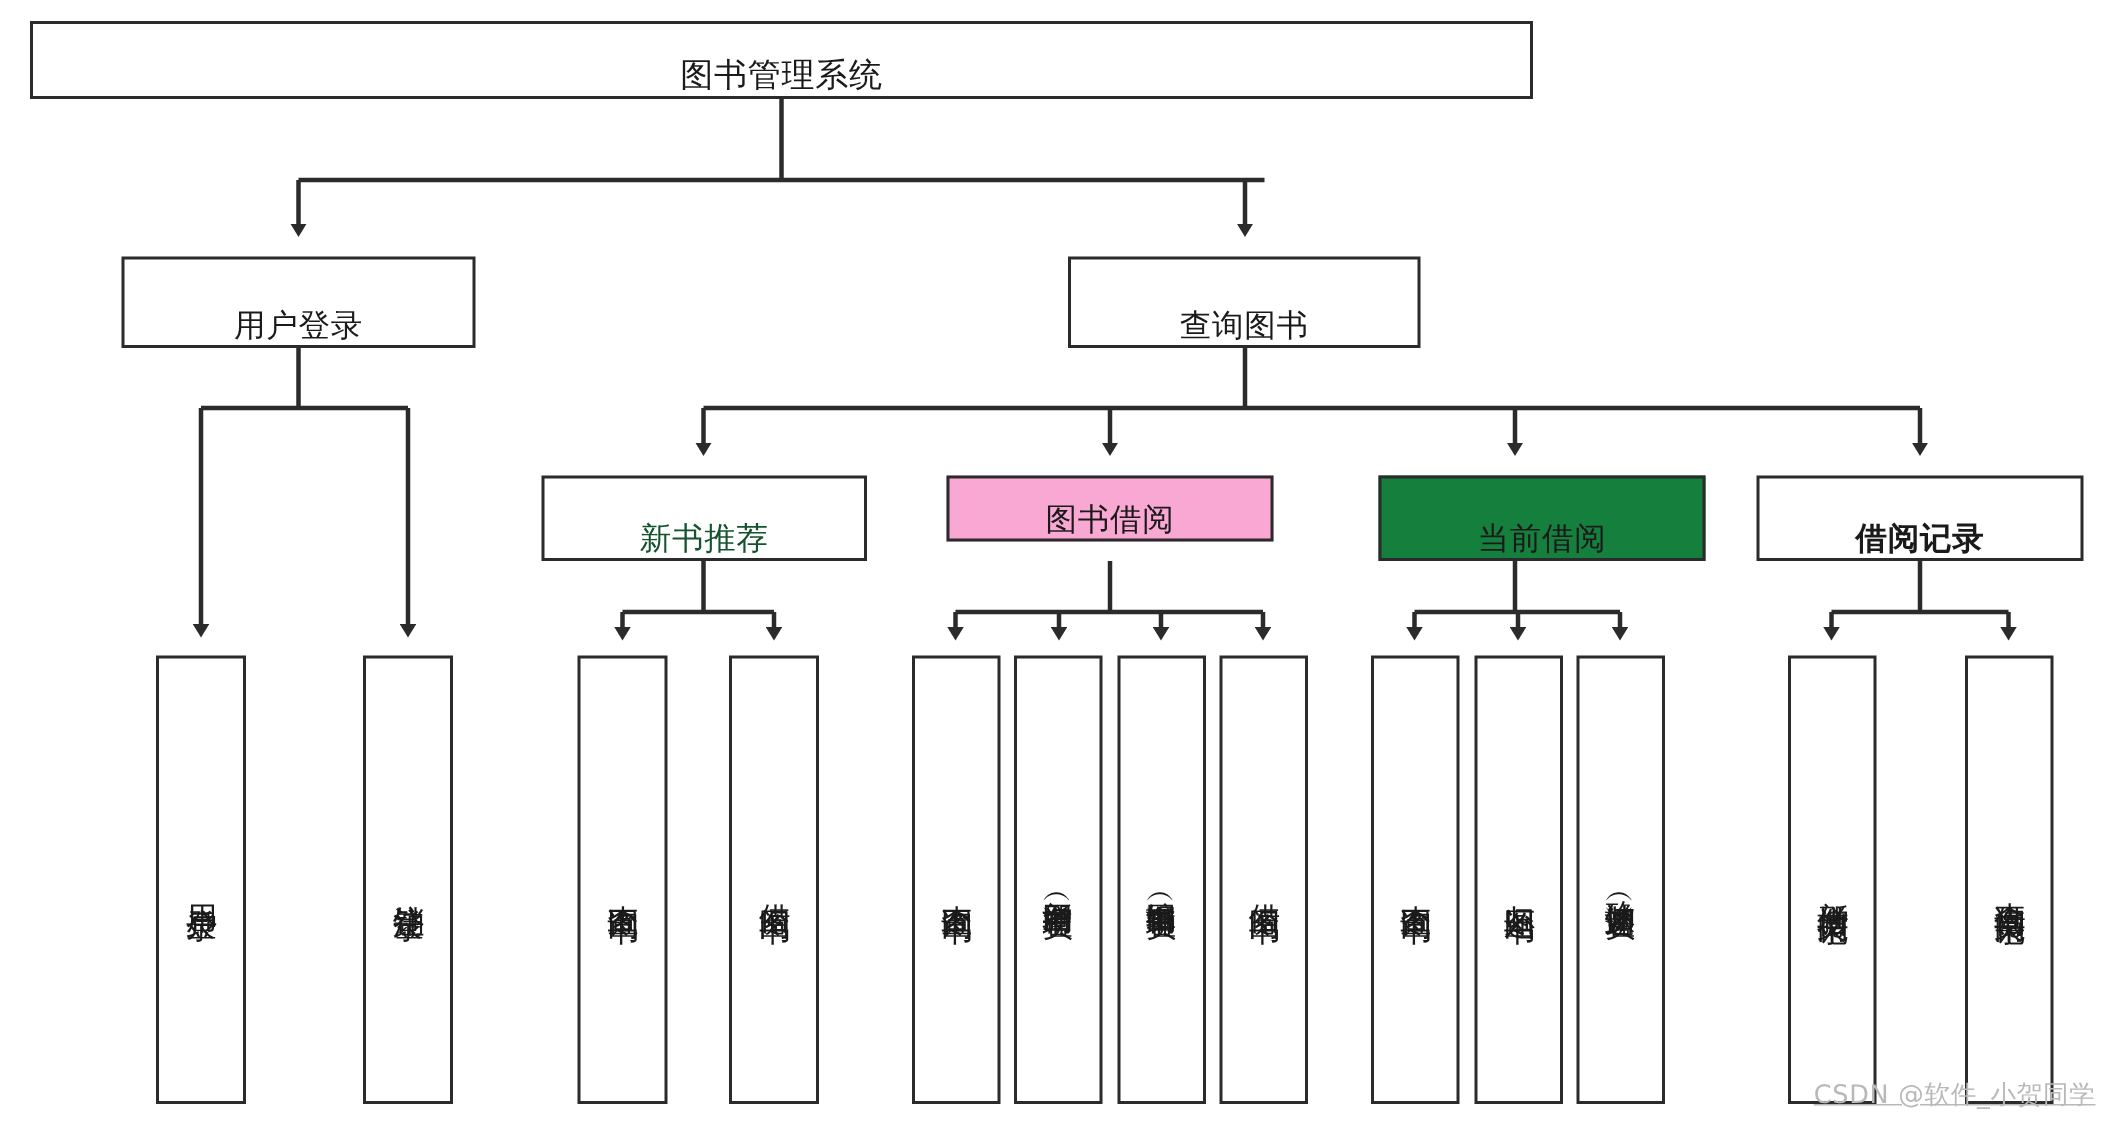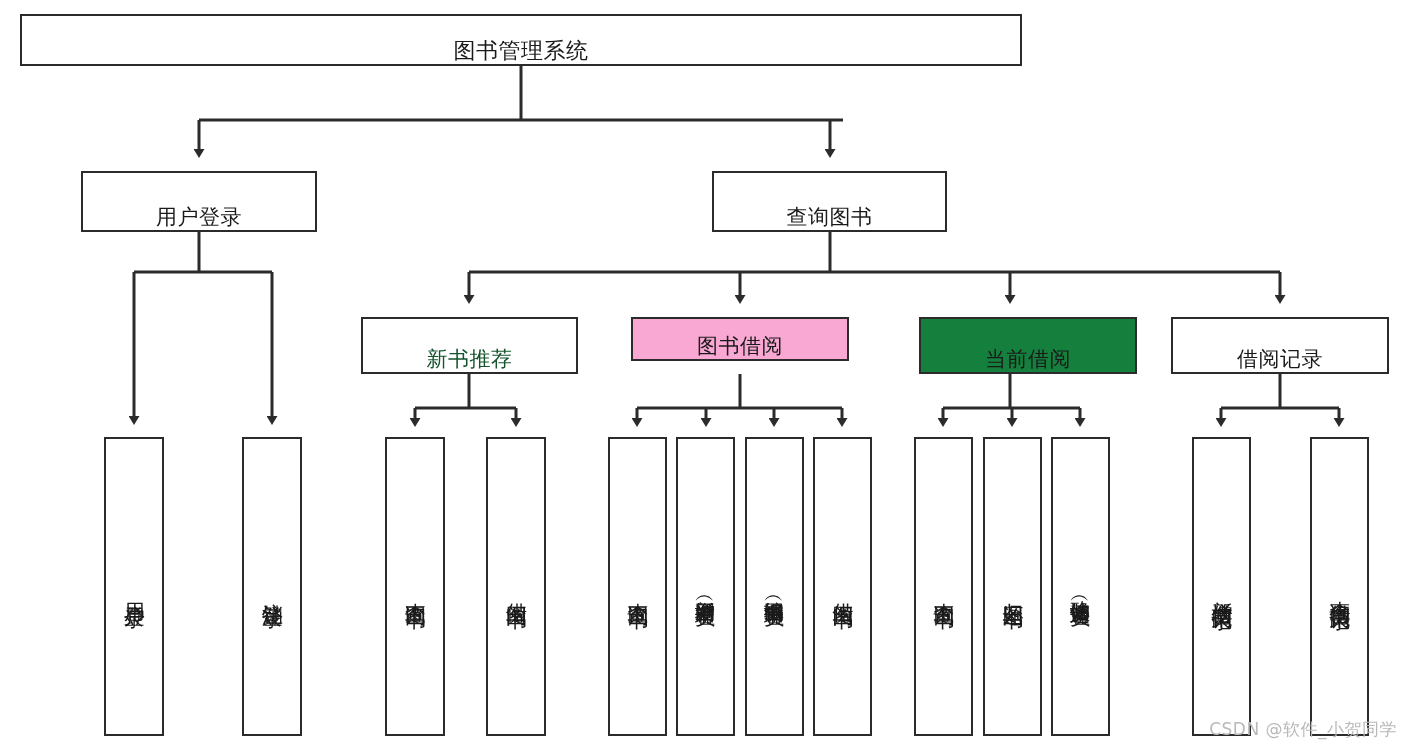--- a/index.html
+++ b/index.html
@@ -67,20 +67,21 @@
   }
   #watermark {
     position: absolute;
     right: 8px;
     bottom: 6px;
     font-size: 17px;
     color: #b9b9b9;
     letter-spacing: 0.5px;
     white-space: nowrap;
     font-family: "DejaVu Sans", "Liberation Sans", sans-serif;
+    text-decoration: underline;
   }
 </style>
 </head>
 <body>
 
 <div id="canvas">
 
   <svg id="svg-layer" viewBox="0 0 1405 747" xmlns="http://www.w3.org/2000/svg">
     <defs>
       <marker id="arrow" markerWidth="9" markerHeight="11" refX="1" refY="5.5" orient="auto" markerUnits="userSpaceOnUse">
@@ -144,21 +145,21 @@
 
   <div class="node horiz" style="left: 361px; top: 317px; width: 217px; height: 57px; border-color: rgb(43, 43, 43); background: rgb(255, 255, 255); color: #14532d;">
     <span class="label">新书推荐</span>
   </div>
   <div class="node horiz" style="left: 631px; top: 317px; width: 218px; height: 44px; border-color: rgb(43, 43, 43); background: #f9a8d4; color: rgb(26, 26, 26);">
     <span class="label">图书借阅</span>
   </div>
   <div class="node horiz" style="left: 901px; top: 317px; width: 218px; height: 57px; border-color: rgb(43, 43, 43); background: #15803d; color: rgb(26, 26, 26); margin-left: 18px;">
     <span class="label">当前借阅</span>
   </div>
-  <div class="node horiz" style="left: 1171px; top: 317px; width: 218px; height: 57px; border-color: rgb(43, 43, 43); background: rgb(255, 255, 255); color: rgb(26, 26, 26);">
+  <div class="node horiz" style="left: 1171px; top: 317px; width: 218px; height: 57px; border-color: rgb(43, 43, 43); background: rgb(255, 255, 255); color: rgb(26, 26, 26); font-weight: bold;">
     <span class="label">借阅记录</span>
   </div>
 
   <div class="node vert" style="left: 104px; top: 437px; width: 60px; height: 299px; border-color: rgb(43, 43, 43); background: rgb(255, 255, 255); color: rgb(26, 26, 26);">
     <span class="label">用户登录</span>
   </div>
   <div class="node vert" style="left: 242px; top: 437px; width: 60px; height: 299px; border-color: rgb(43, 43, 43); background: rgb(255, 255, 255); color: rgb(26, 26, 26);">
     <span class="label">注销登录</span>
   </div>
   <div class="node vert" style="left: 385px; top: 437px; width: 60px; height: 299px; border-color: rgb(43, 43, 43); background: rgb(255, 255, 255); color: rgb(26, 26, 26);">

